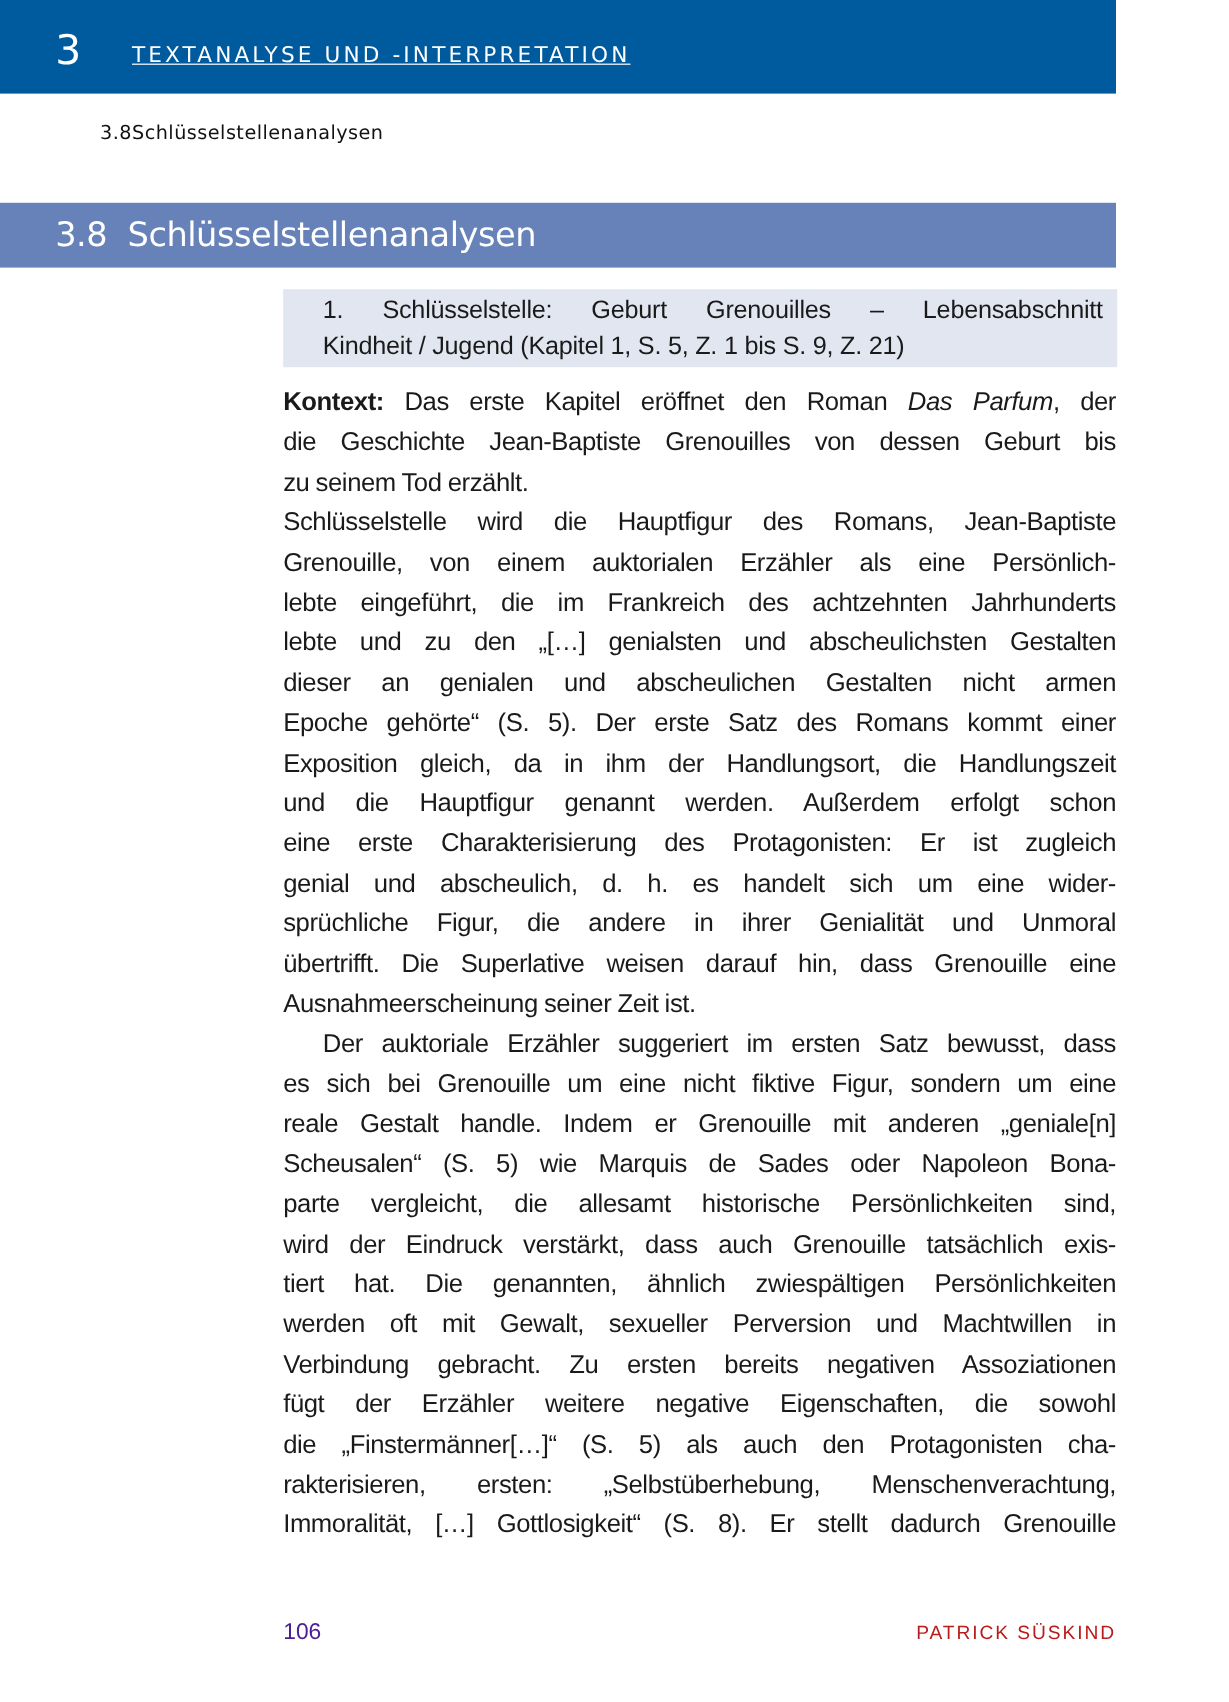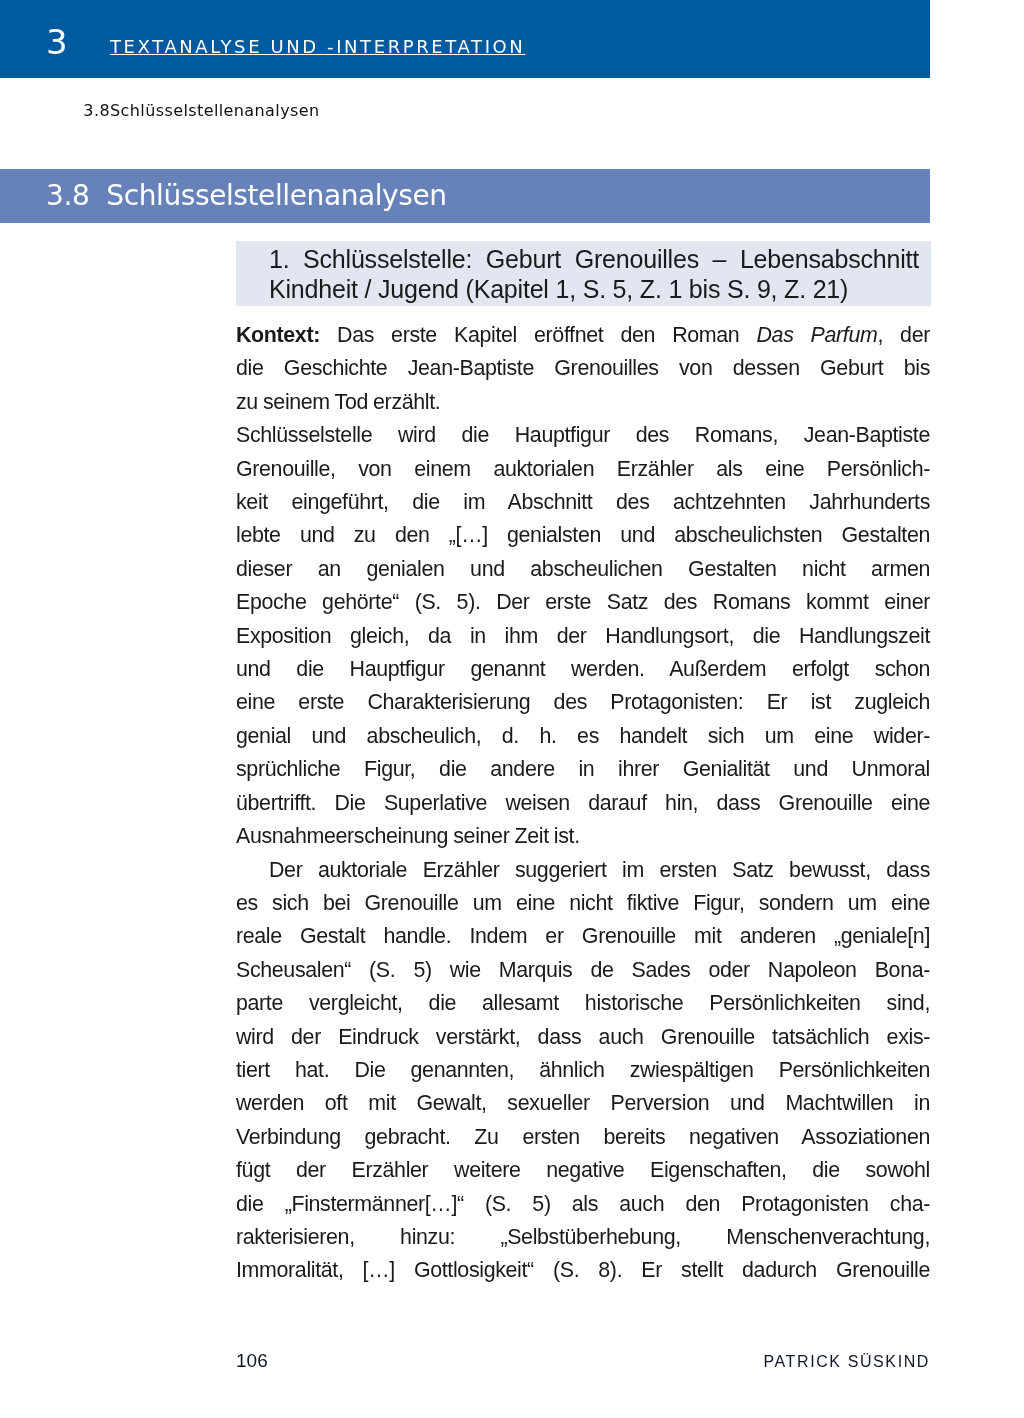--- a/index.html
+++ b/index.html
@@ -30,42 +30,42 @@
   }
   .section-bar .title {
     position: absolute; left: 46px; top: 10px; font-size: 28px; line-height: 34px;
     font-family: "DejaVu Sans", sans-serif; letter-spacing: -0.4px;
   }
   .keybox {
     position: absolute; left: 236px; top: 241px; width: 695px; height: 65px;
     background: #e2e6f0; color: #1a1a1a;
   }
   .keybox .t {
-    position: absolute; left: 33px; top: 3px; width: 650px; font-size: 25px; line-height: 30px;
+    position: absolute; left: 33px; top: 3px; width: 650px; font-size: 21px; line-height: 30px;
     font-family: "Liberation Sans", sans-serif; letter-spacing: -0.2px;
   }
   .body-text {
     position: absolute; left: 236px; top: 309px; width: 694px;
     font-size: 21.4px; line-height: 33.4px; text-align: justify;
     font-family: "Liberation Sans", sans-serif; letter-spacing: -0.35px;
     word-spacing: -0.5px;
     hyphens: manual;
     margin-top: 10px;
   }
   .body-text p { margin: 0; }
   .body-text b { font-weight: bold; }
   .line { display: block; text-align: justify; text-align-last: justify; white-space: nowrap; }
   .line.last { text-align-last: left; }
   .footer-page {
     position: absolute; left: 236px; top: 1350px; font-size: 19px; line-height: 22px;
-    font-family: "Liberation Sans", sans-serif; color: #0f172a;
+    font-family: "Liberation Sans", sans-serif; color: #4c1d95;
   }
   .footer-author {
     position: absolute; right: 94px; top: 1351px; font-size: 16px; line-height: 22px;
-    letter-spacing: 1.6px; color: #0f172a; font-family: "Liberation Sans", sans-serif;
+    letter-spacing: 1.6px; color: #b91c1c; font-family: "Liberation Sans", sans-serif;
   }
 </style>
 </head>
 <body>
 
 <div class="chapter-bar">
   <span class="chapter-num">3</span>
   <span class="chapter-title">TEXTANALYSE UND -INTERPRETATION</span>
 </div>
 
@@ -86,21 +86,21 @@
 
 <div class="body-text">
   <p>
     <span class="line"><b>Kontext:</b><span style="white-space:pre"> Das erste Kapitel eröffnet den Roman </span><i>Das Parfum</i><span>, der</span></span>
     <span class="line">die Geschichte Jean-Baptiste Grenouilles von dessen Geburt bis</span>
     <span class="line last">zu seinem Tod erzählt.</span>
   </p>
   <p>
     <span class="line">Schlüsselstelle wird die Hauptfigur des Romans, Jean-Baptiste</span>
     <span class="line">Grenouille, von einem auktorialen Erzähler als eine Persönlich-</span>
-    <span class="line">keit eingeführt, die im Abschnitt des achtzehnten Jahrhunderts</span>
+    <span class="line">lebte eingeführt, die im Frankreich des achtzehnten Jahrhunderts</span>
     <span class="line">lebte und zu den „[…] genialsten und abscheulichsten Gestalten</span>
     <span class="line">dieser an genialen und abscheulichen Gestalten nicht armen</span>
     <span class="line">Epoche gehörte“ (S. 5). Der erste Satz des Romans kommt einer</span>
     <span class="line">Exposition gleich, da in ihm der Handlungsort, die Handlungszeit</span>
     <span class="line">und die Hauptfigur genannt werden. Außerdem erfolgt schon</span>
     <span class="line">eine erste Charakterisierung des Protagonisten: Er ist zugleich</span>
     <span class="line">genial und abscheulich, d. h. es handelt sich um eine wider-</span>
     <span class="line">sprüchliche Figur, die andere in ihrer Genialität und Unmoral</span>
     <span class="line">übertrifft. Die Superlative weisen darauf hin, dass Grenouille eine</span>
     <span class="line last">Ausnahmeerscheinung seiner Zeit ist.</span>
@@ -110,19 +110,19 @@
     <span class="line">es sich bei Grenouille um eine nicht fiktive Figur, sondern um eine</span>
     <span class="line">reale Gestalt handle. Indem er Grenouille mit anderen „geniale[n]</span>
     <span class="line">Scheusalen“ (S. 5) wie Marquis de Sades oder Napoleon Bona-</span>
     <span class="line">parte vergleicht, die allesamt historische Persönlichkeiten sind,</span>
     <span class="line">wird der Eindruck verstärkt, dass auch Grenouille tatsächlich exis-</span>
     <span class="line">tiert hat. Die genannten, ähnlich zwiespältigen Persönlichkeiten</span>
     <span class="line">werden oft mit Gewalt, sexueller Perversion und Machtwillen in</span>
     <span class="line">Verbindung gebracht. Zu ersten bereits negativen Assoziationen</span>
     <span class="line">fügt der Erzähler weitere negative Eigenschaften, die sowohl</span>
     <span class="line">die „Finstermänner[…]“ (S. 5) als auch den Protagonisten cha-</span>
-    <span class="line">rakterisieren, hinzu: „Selbstüberhebung, Menschenverachtung,</span>
+    <span class="line">rakterisieren, ersten: „Selbstüberhebung, Menschenverachtung,</span>
     <span class="line">Immoralität, […] Gottlosigkeit“ (S. 8). Er stellt dadurch Grenouille</span>
   </p>
 </div>
 
 <div class="footer-page">106</div>
 <div class="footer-author">PATRICK SÜSKIND</div>
 
 </body></html>

